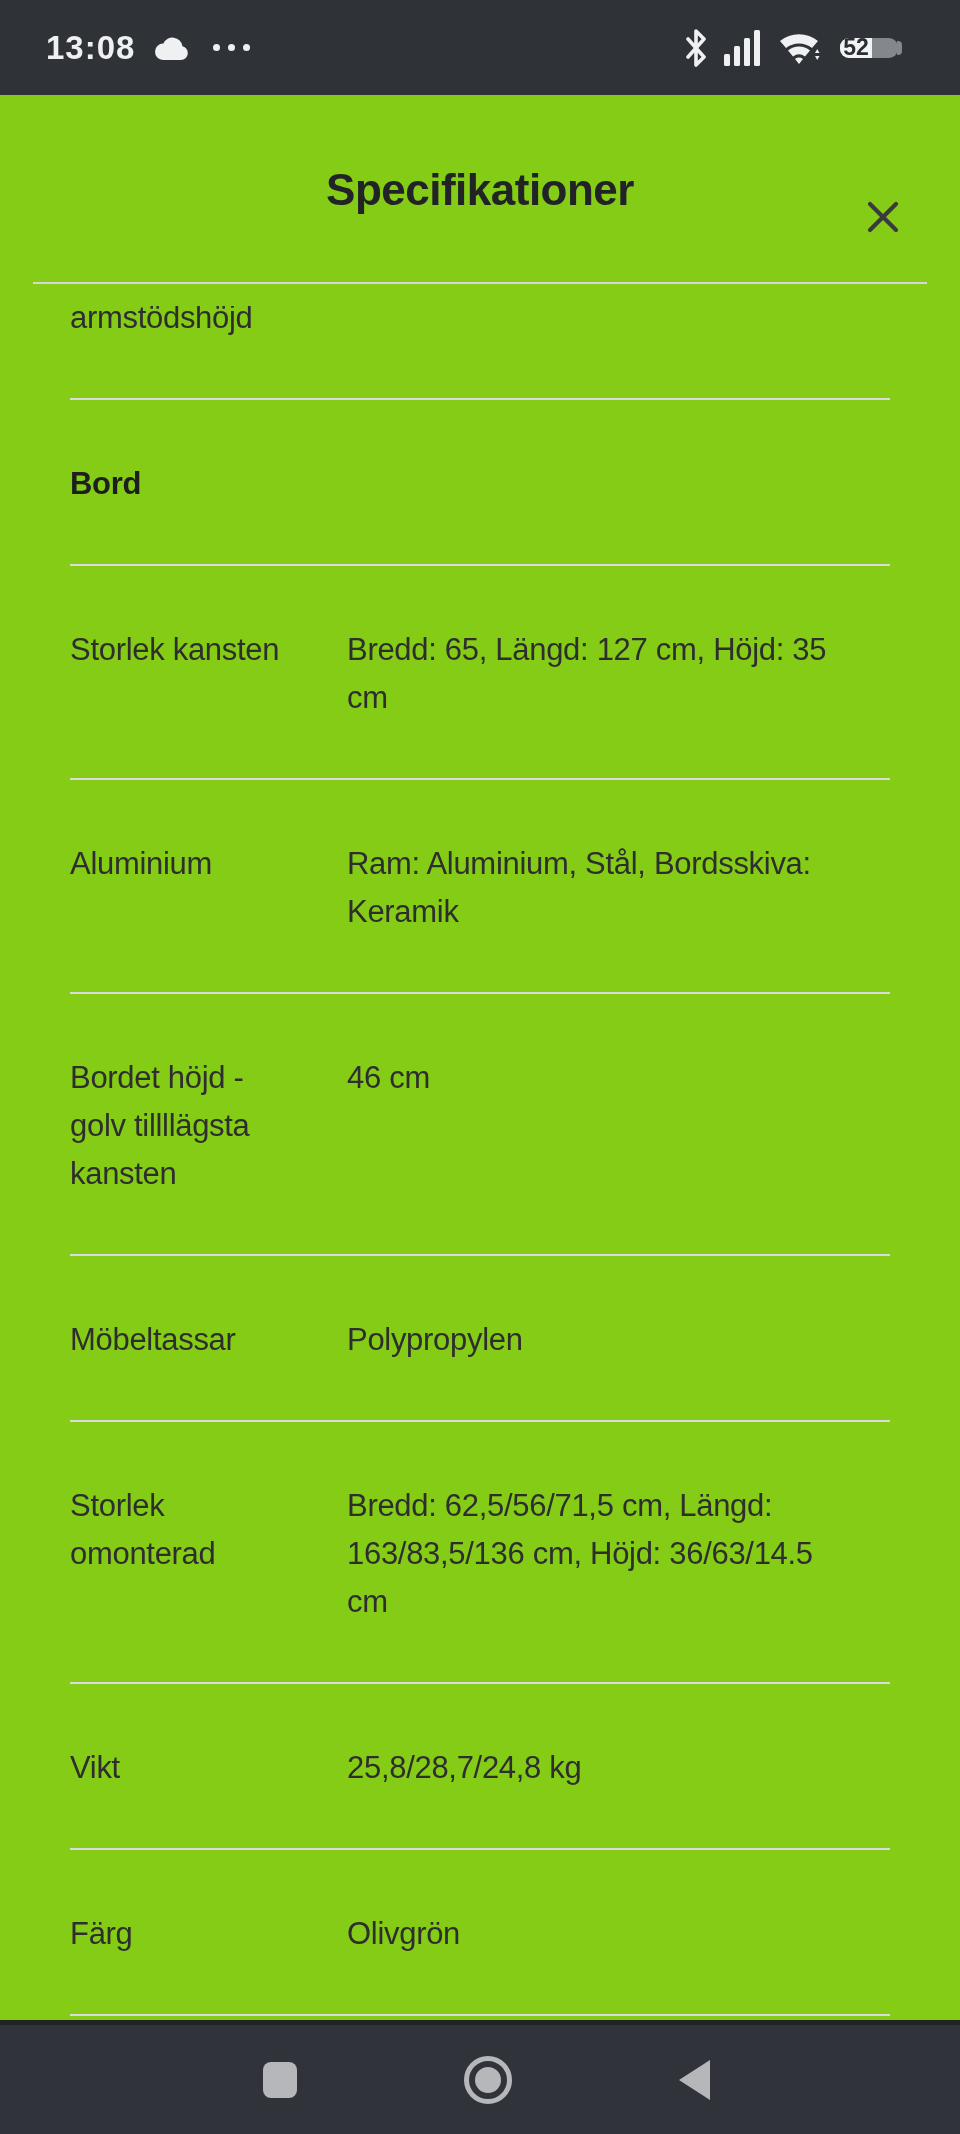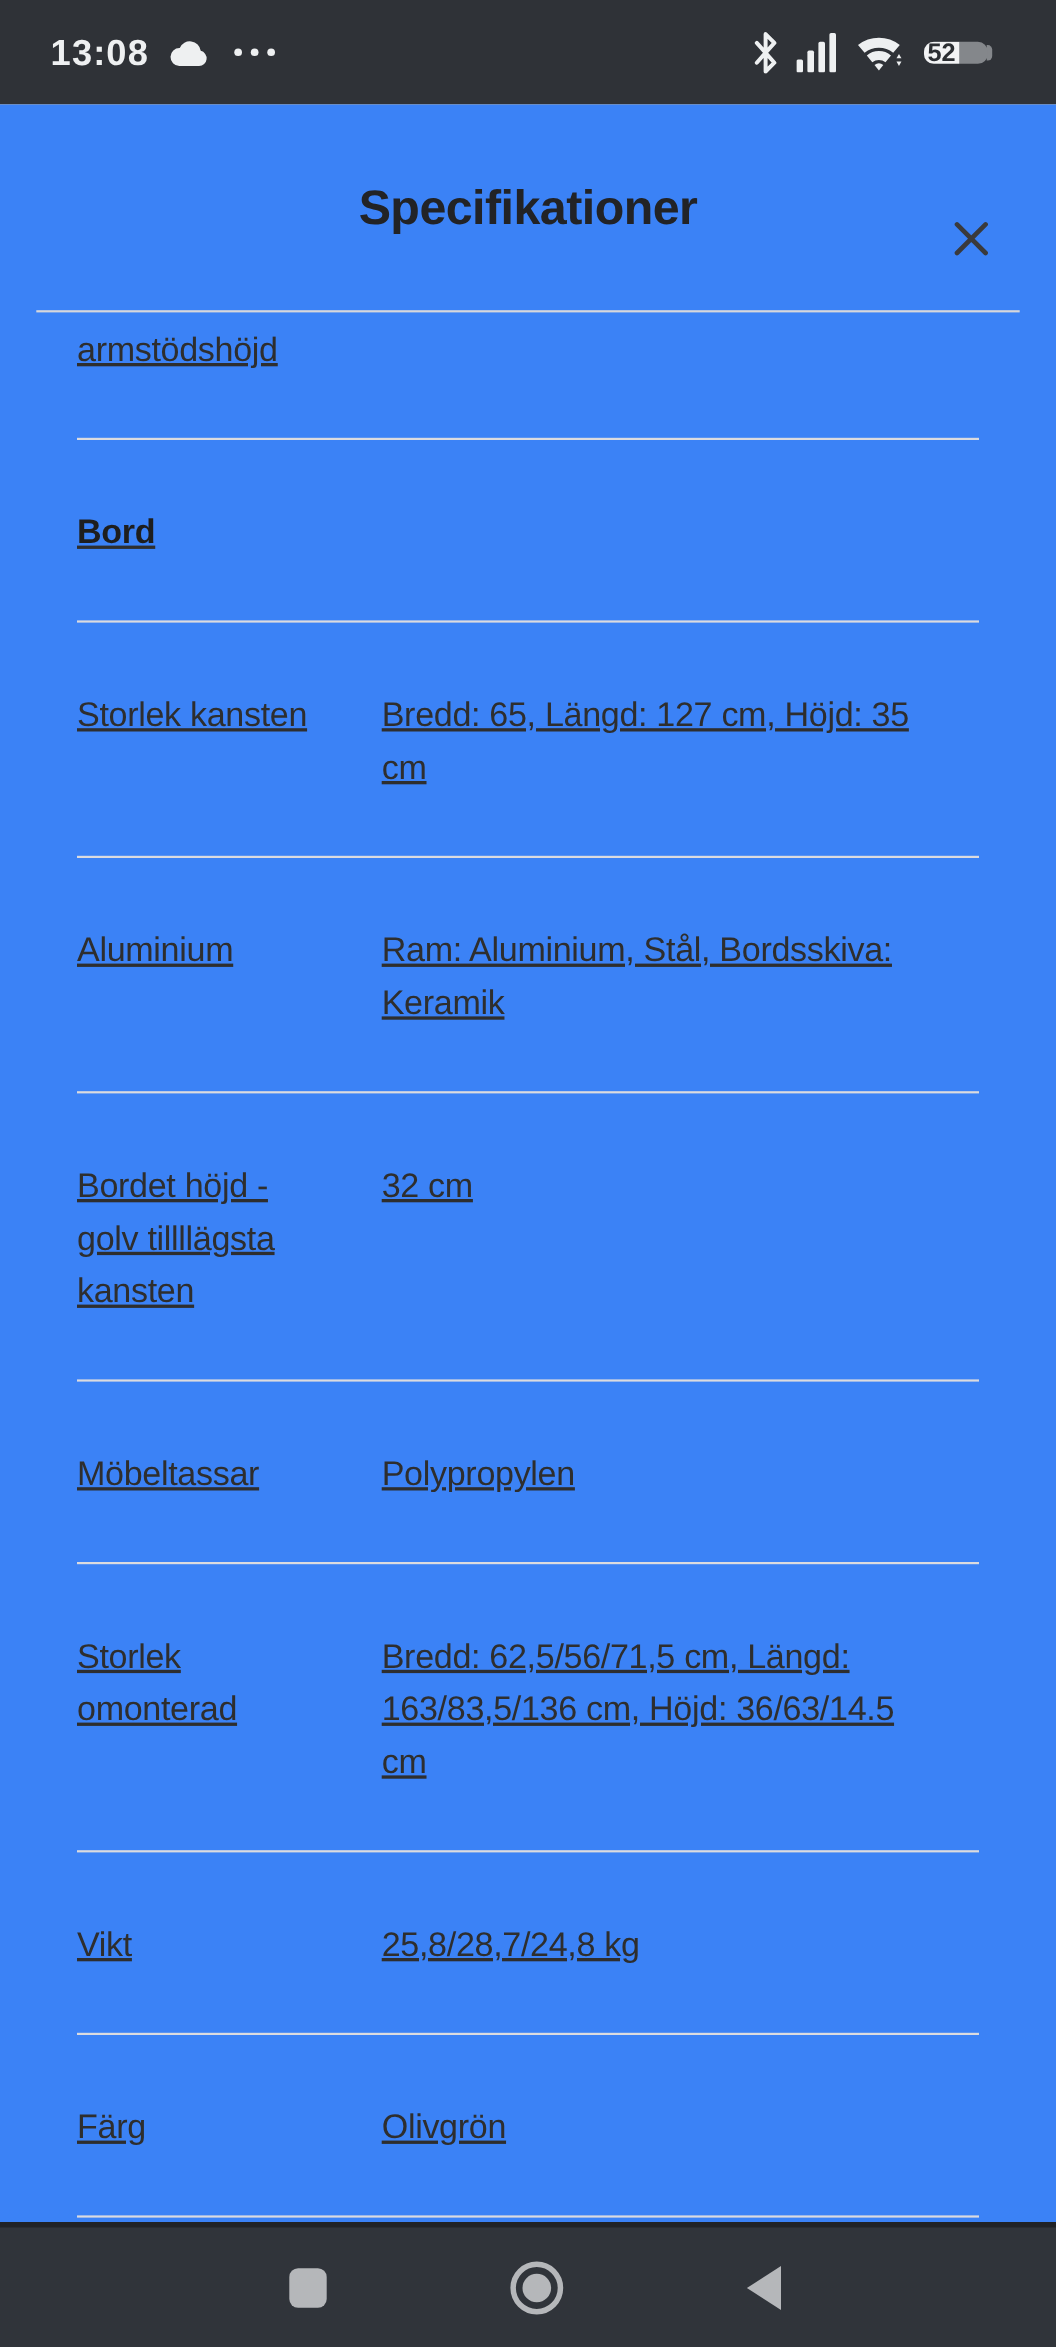--- a/index.html
+++ b/index.html
@@ -37,42 +37,42 @@
     display:flex; align-items:center; justify-content:center;
   }
   .battery .pct { font-size:23px; font-weight:700; color:#2b2e32; }
   .battery-nub {
     width:5px; height:14px; background:#84878b;
     border-radius:0 4px 4px 0; margin-left:-1px;
   }
   .batt-wrap { display:flex; align-items:center; }
 
   
-  .sheet { position:absolute; top:95px; left:0; right:0; bottom:114px; background:#3b82f6; }
+  .sheet { position:absolute; top:95px; left:0; right:0; bottom:114px; background:#84cc16; }
 
   .sheet-header { position:relative; height:189px; }
   .sheet-title {
     position:absolute; left:0; right:0; top:0; bottom:0;
     display:flex; align-items:center; justify-content:center;
     font-size:44px; font-weight:600; color:#222326; letter-spacing:-0.5px;
   }
   .close-btn {
     position:absolute; right:46px; top:92px;
     width:62px; height:62px;
     display:flex; align-items:center; justify-content:center;
     background:none; border:none; cursor:pointer;
   }
   .header-rule {
     position:absolute; bottom:0; left:33px; right:33px;
     height:2px; background:#d6d7db;
   }
 
   .sheet-body {
     position:absolute; top:211px; left:0; right:0; bottom:0;
-    overflow:hidden; padding:0 70px;text-decoration:underline;
+    overflow:hidden; padding:0 70px;
   }
 
   .spec-row {
     display:flex; align-items:flex-start;
     padding:60px 0 56px 0;
     border-bottom:2px solid #dbdbdf;
     font-size:31px; line-height:48px; letter-spacing:-0.3px;
   }
   .spec-row.clipped { margin-top:-72px; }
   .spec-label { flex:0 0 277px; white-space:pre-line; color:#2e2e2e; }
@@ -190,21 +190,21 @@
     <div class="spec-row">
       <div class="spec-label">Aluminium</div>
       <div class="spec-value">Ram: Aluminium, Stål, Bordsskiva:
 Keramik</div>
     </div>
 
     <div class="spec-row">
       <div class="spec-label">Bordet höjd -
 golv tillllägsta
 kansten</div>
-      <div class="spec-value">32 cm</div>
+      <div class="spec-value">46 cm</div>
     </div>
 
     <div class="spec-row">
       <div class="spec-label">Möbeltassar</div>
       <div class="spec-value">Polypropylen</div>
     </div>
 
     <div class="spec-row">
       <div class="spec-label">Storlek
 omonterad</div>

